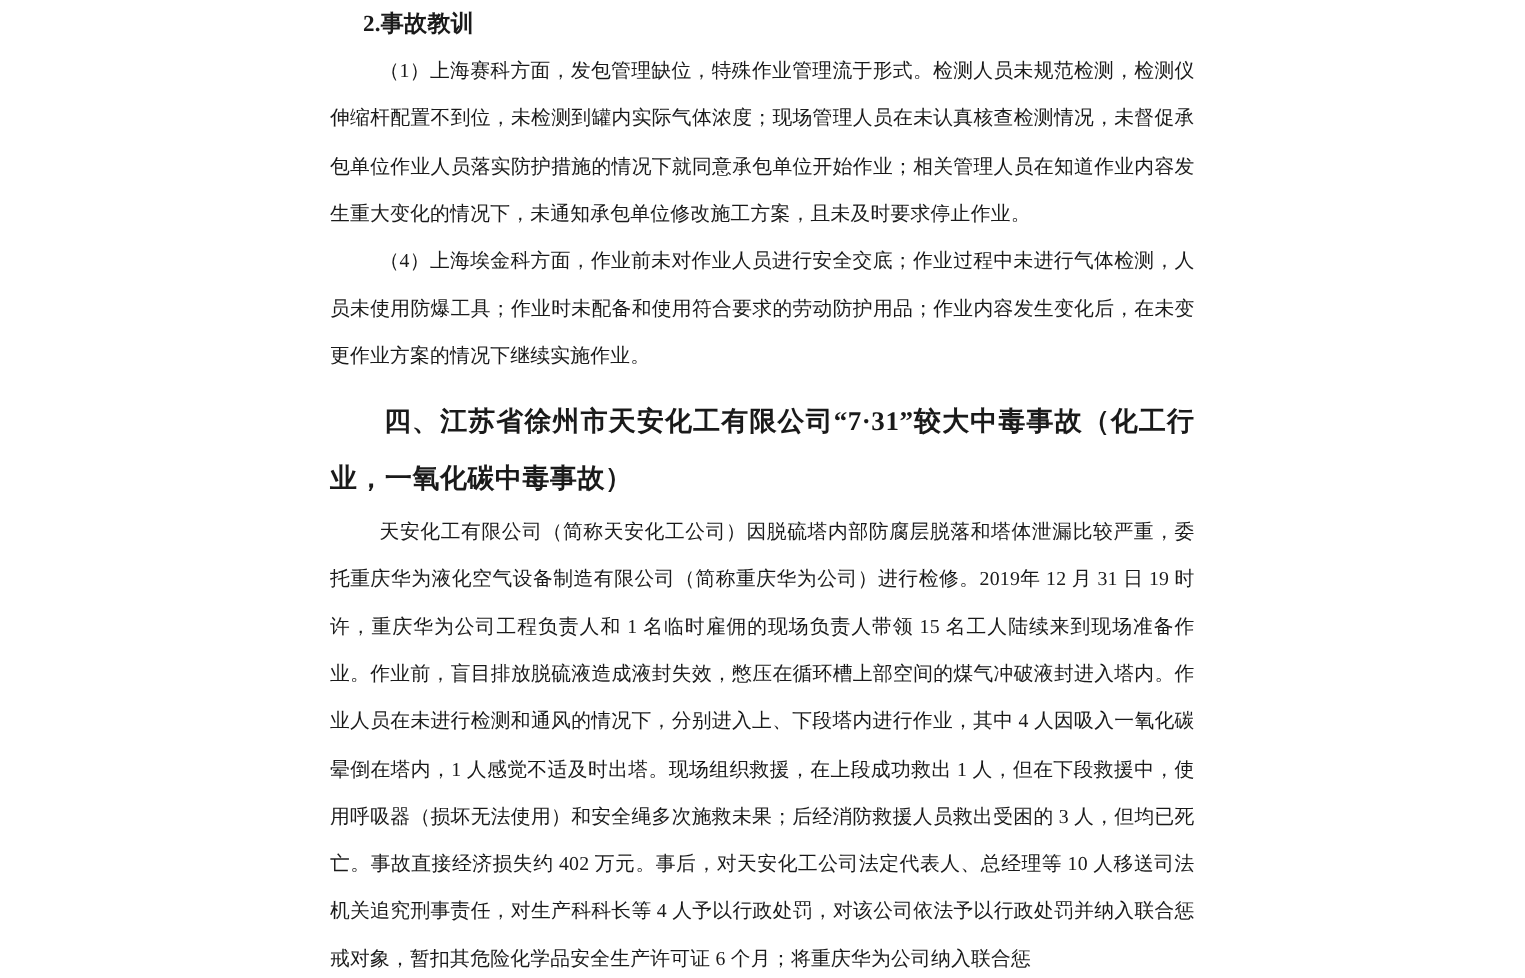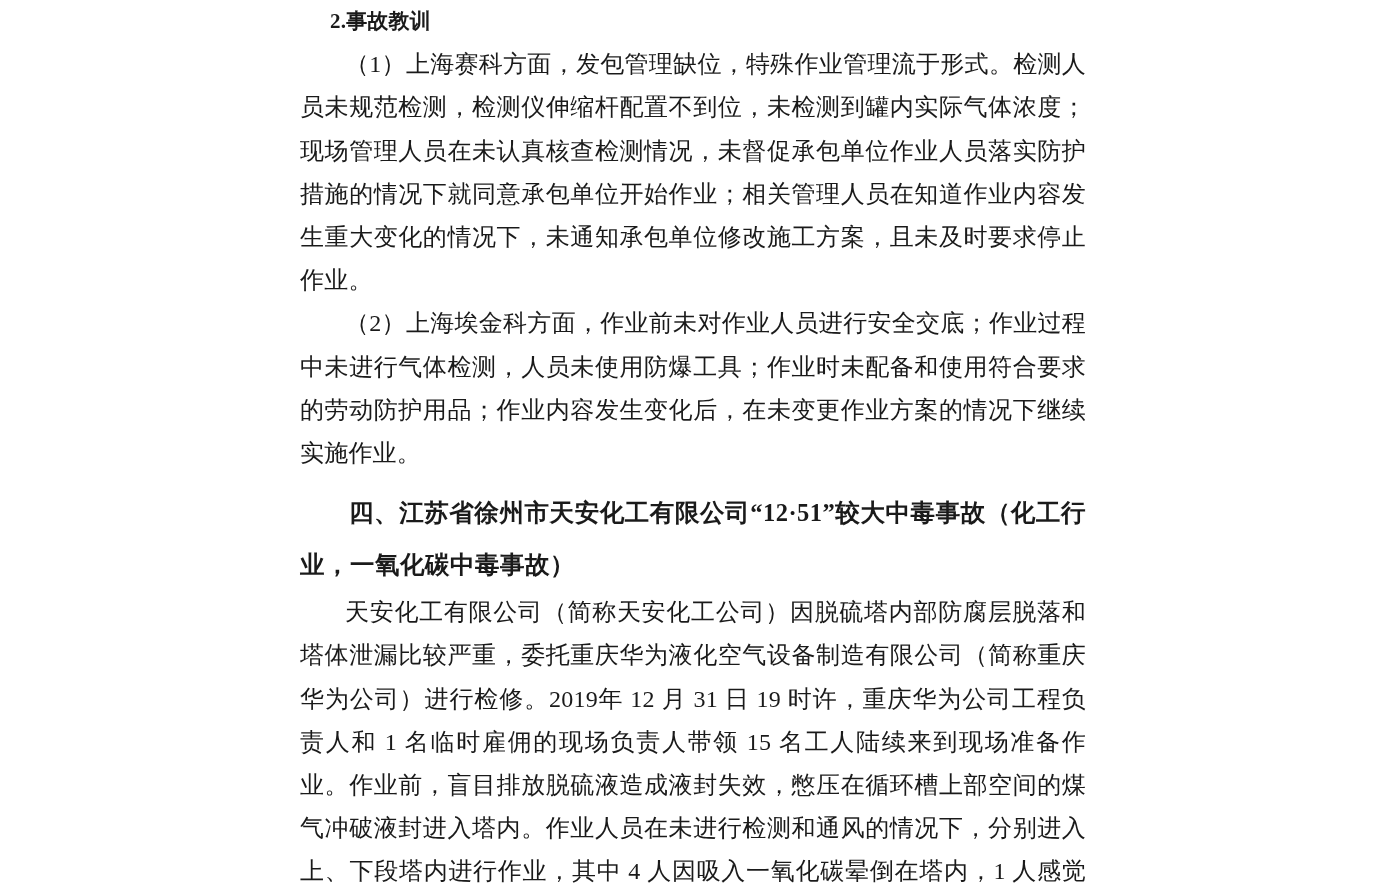--- a/index.html
+++ b/index.html
@@ -19,21 +19,21 @@
     width: 1386px;
     height: 889px;
     box-sizing: border-box;
     padding: 0 300px 0 300px;
   }
   .doc-body {
     width: 786px;
   }
   
   .para {
-    font-size: 24px;
+    font-size: 18px;
     line-height: 43.2px;
     text-align: justify;
     text-justify: inter-ideograph;
     margin: 0;
     letter-spacing: 0.2px;
   }
   .indent-2 {
     text-indent: 45px;
   }
   .heading-num {
@@ -67,21 +67,21 @@
 </head>
 <body>
 
 <div class="page">
   <div class="doc-body">
 
     <p class="heading-num">2.事故教训</p>
 
     <p class="para indent-2">（1）上海赛科方面，发包管理缺位，特殊作业管理流于形式。检测人员未规范检测，检测仪伸缩杆配置不到位，未检测到罐内实际气体浓度；现场管理人员在未认真核查检测情况，未督促承包单位作业人员落实防护措施的情况下就同意承包单位开始作业；相关管理人员在知道作业内容发生重大变化的情况下，未通知承包单位修改施工方案，且未及时要求停止作业。</p>
 
-    <p class="para indent-2">（2）上海埃金科方面，作业前未对作业人员进行安全交底；作业过程中未进行气体检测，人员未使用防爆工具；作业时未配备和使用符合要求的劳动防护用品；作业内容发生变化后，在未变更作业方案的情况下继续实施作业。</p>
+    <p class="para indent-2">（4）上海埃金科方面，作业前未对作业人员进行安全交底；作业过程中未进行气体检测，人员未使用防爆工具；作业时未配备和使用符合要求的劳动防护用品；作业内容发生变化后，在未变更作业方案的情况下继续实施作业。</p>
 
-    <p class="section-heading gap-before-section">四、江苏省徐州市天安化工有限公司“12·51”较大中毒事故（化工行业，一氧化碳中毒事故）</p>
+    <p class="section-heading gap-before-section">四、江苏省徐州市天安化工有限公司“7·31”较大中毒事故（化工行业，一氧化碳中毒事故）</p>
 
 
     <p class="para indent-2 clipped-last">天安化工有限公司（简称天安化工公司）因脱硫塔内部防腐层脱落和塔体泄漏比较严重，委托重庆华为液化空气设备制造有限公司（简称重庆华为公司）进行检修。2019年 12 月 31 日 19 时许，重庆华为公司工程负责人和 1 名临时雇佣的现场负责人带领 15 名工人陆续来到现场准备作业。作业前，盲目排放脱硫液造成液封失效，憋压在循环槽上部空间的煤气冲破液封进入塔内。作业人员在未进行检测和通风的情况下，分别进入上、下段塔内进行作业，其中 4 人因吸入一氧化碳晕倒在塔内，1 人感觉不适及时出塔。现场组织救援，在上段成功救出 1 人，但在下段救援中，使用呼吸器（损坏无法使用）和安全绳多次施救未果；后经消防救援人员救出受困的 3 人，但均已死亡。事故直接经济损失约 402 万元。事后，对天安化工公司法定代表人、总经理等 10 人移送司法机关追究刑事责任，对生产科科长等 4 人予以行政处罚，对该公司依法予以行政处罚并纳入联合惩戒对象，暂扣其危险化学品安全生产许可证 6 个月；将重庆华为公司纳入联合惩</p>
 
   </div>
 </div>
 
 </body></html>

